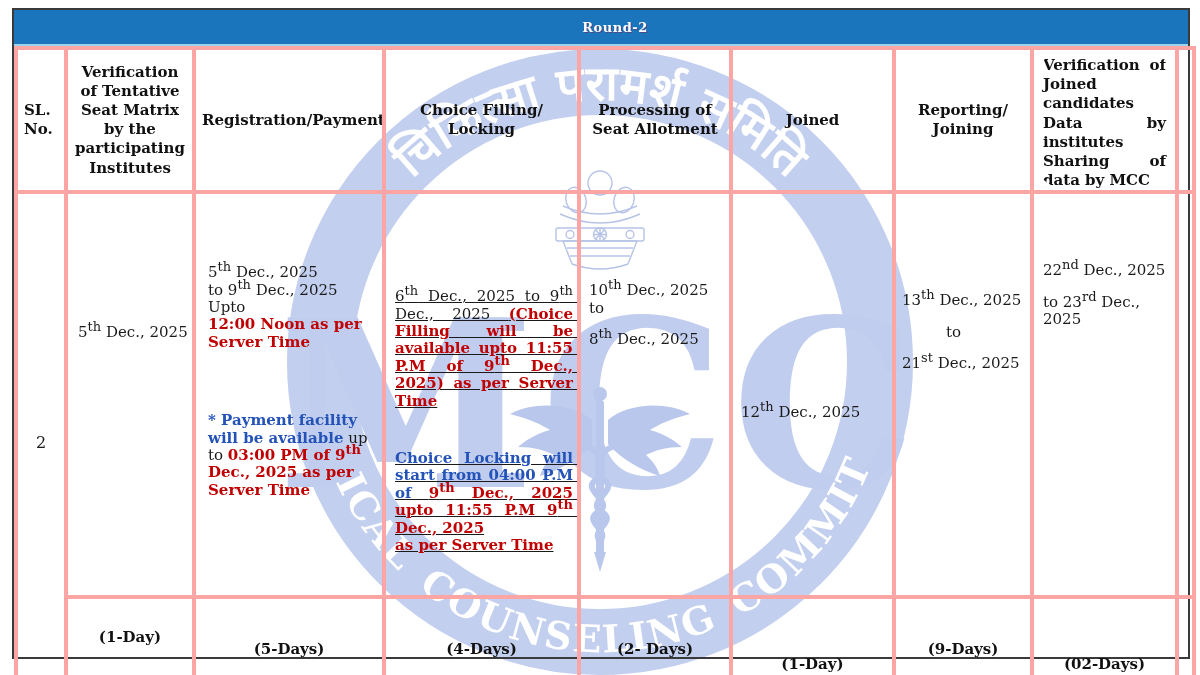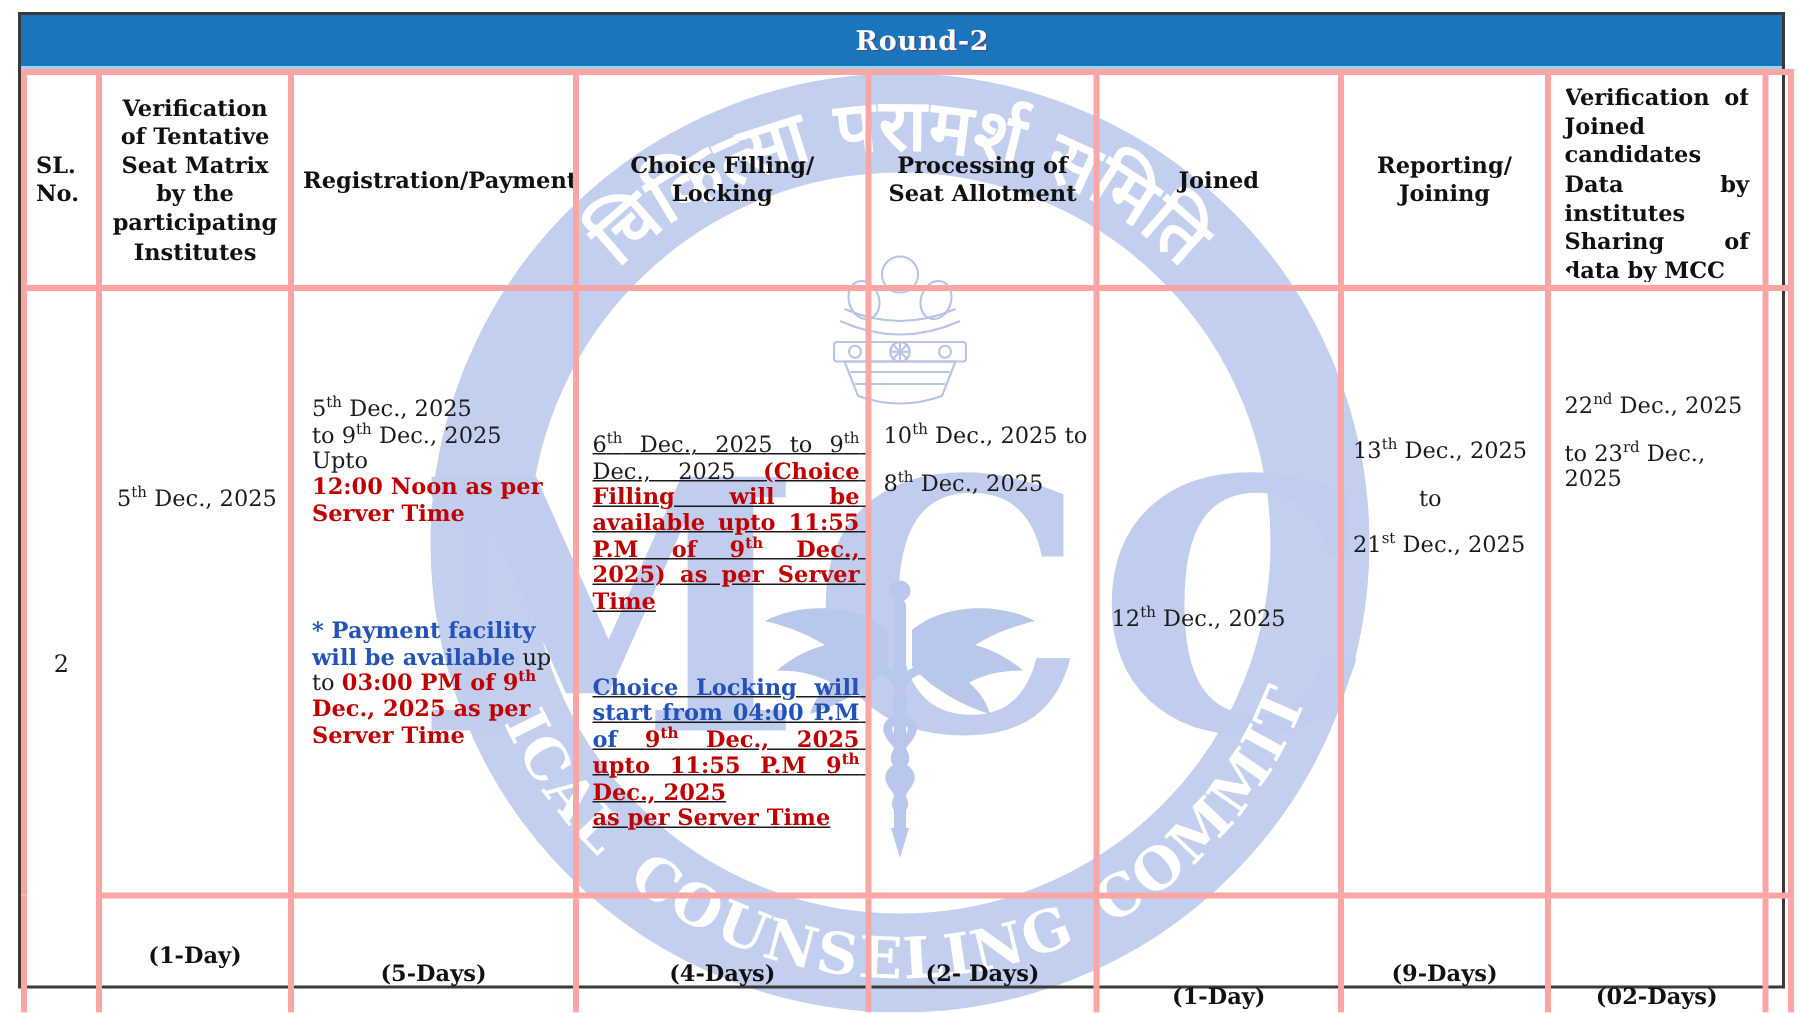--- a/index.html
+++ b/index.html
@@ -14,36 +14,36 @@
   .wm-mcc{fill:#c0cdee;font-weight:bold;font-size:232px;letter-spacing:6px;
           font-family:"DejaVu Serif","Liberation Serif",serif;}
   .wm-emblem{stroke:#b7c4e6;fill:none;stroke-width:1.4;}
   .wm-cad{fill:#b9c7ec;}
   .wm-cad-s{stroke:#b9c7ec;stroke-width:6;fill:none;stroke-linecap:round;}
   
   .tablewrap{position:absolute;left:12px;top:8px;width:1178px;height:651px;
              border:2px solid #3a3a3a;box-sizing:border-box;}
   .titlebar{height:34px;background:#1b75bc;border-bottom:2px solid #9ed3ee;
             display:flex;align-items:center;justify-content:center;}
-  .titlebar span{color:#ffffff;font-weight:bold;font-size:18px;letter-spacing:.5px;
+  .titlebar span{color:#ffffff;font-weight:bold;font-size:13px;letter-spacing:.5px;
                  text-shadow:1px 1px 0 rgba(140,20,60,.45);margin-left:28px;}
   table.sched{border-collapse:collapse;table-layout:fixed;width:100%;}
   .sched th,.sched td{border:4px solid #fca5a5;padding:0;background:transparent;
                       box-sizing:border-box;overflow:hidden;}
   .sched th{font-size:15px;font-weight:bold;color:#111;text-align:center;
             vertical-align:middle;padding:2px 6px;line-height:1.28;}
   th.h-sl{text-align:left;padding-left:6px;white-space:pre-wrap;}
   th.h-rep{white-space:pre-wrap;}
   th.h-vj{text-align:justify;vertical-align:top;padding:6px 9px 0 9px;border-radius:31px;}
   tr.r-head{height:114px;}
   tr.r-main{height:405px;}
   tr.r-days{height:92px;}
   .sched td{vertical-align:top;font-size:15px;color:#1a1a1a;line-height:1.16;}
   .para{white-space:pre-wrap;}
-  .sup{font-size:10px;vertical-align:super;line-height:0;}
+  .sup{font-size:13px;vertical-align:super;line-height:0;}
   .red{color:#c00000;font-weight:bold;}
   .blue{color:#2453b8;font-weight:bold;}
   
   td.c-sl{text-align:center;font-size:16px;padding-top:240px;}
   td.c-verif{padding:130px 4px 0 10px;}
   td.c-reg{padding:70px 10px 0 12px;}
   td.c-reg .para:nth-child(2){margin-top:61px;text-align:left;}
   td.c-choice{padding:94px 4px 0 9px;text-decoration:underline;}
   td.c-choice .para{text-align:justify;}
   td.c-choice .para:nth-child(2){margin-top:40px;}

